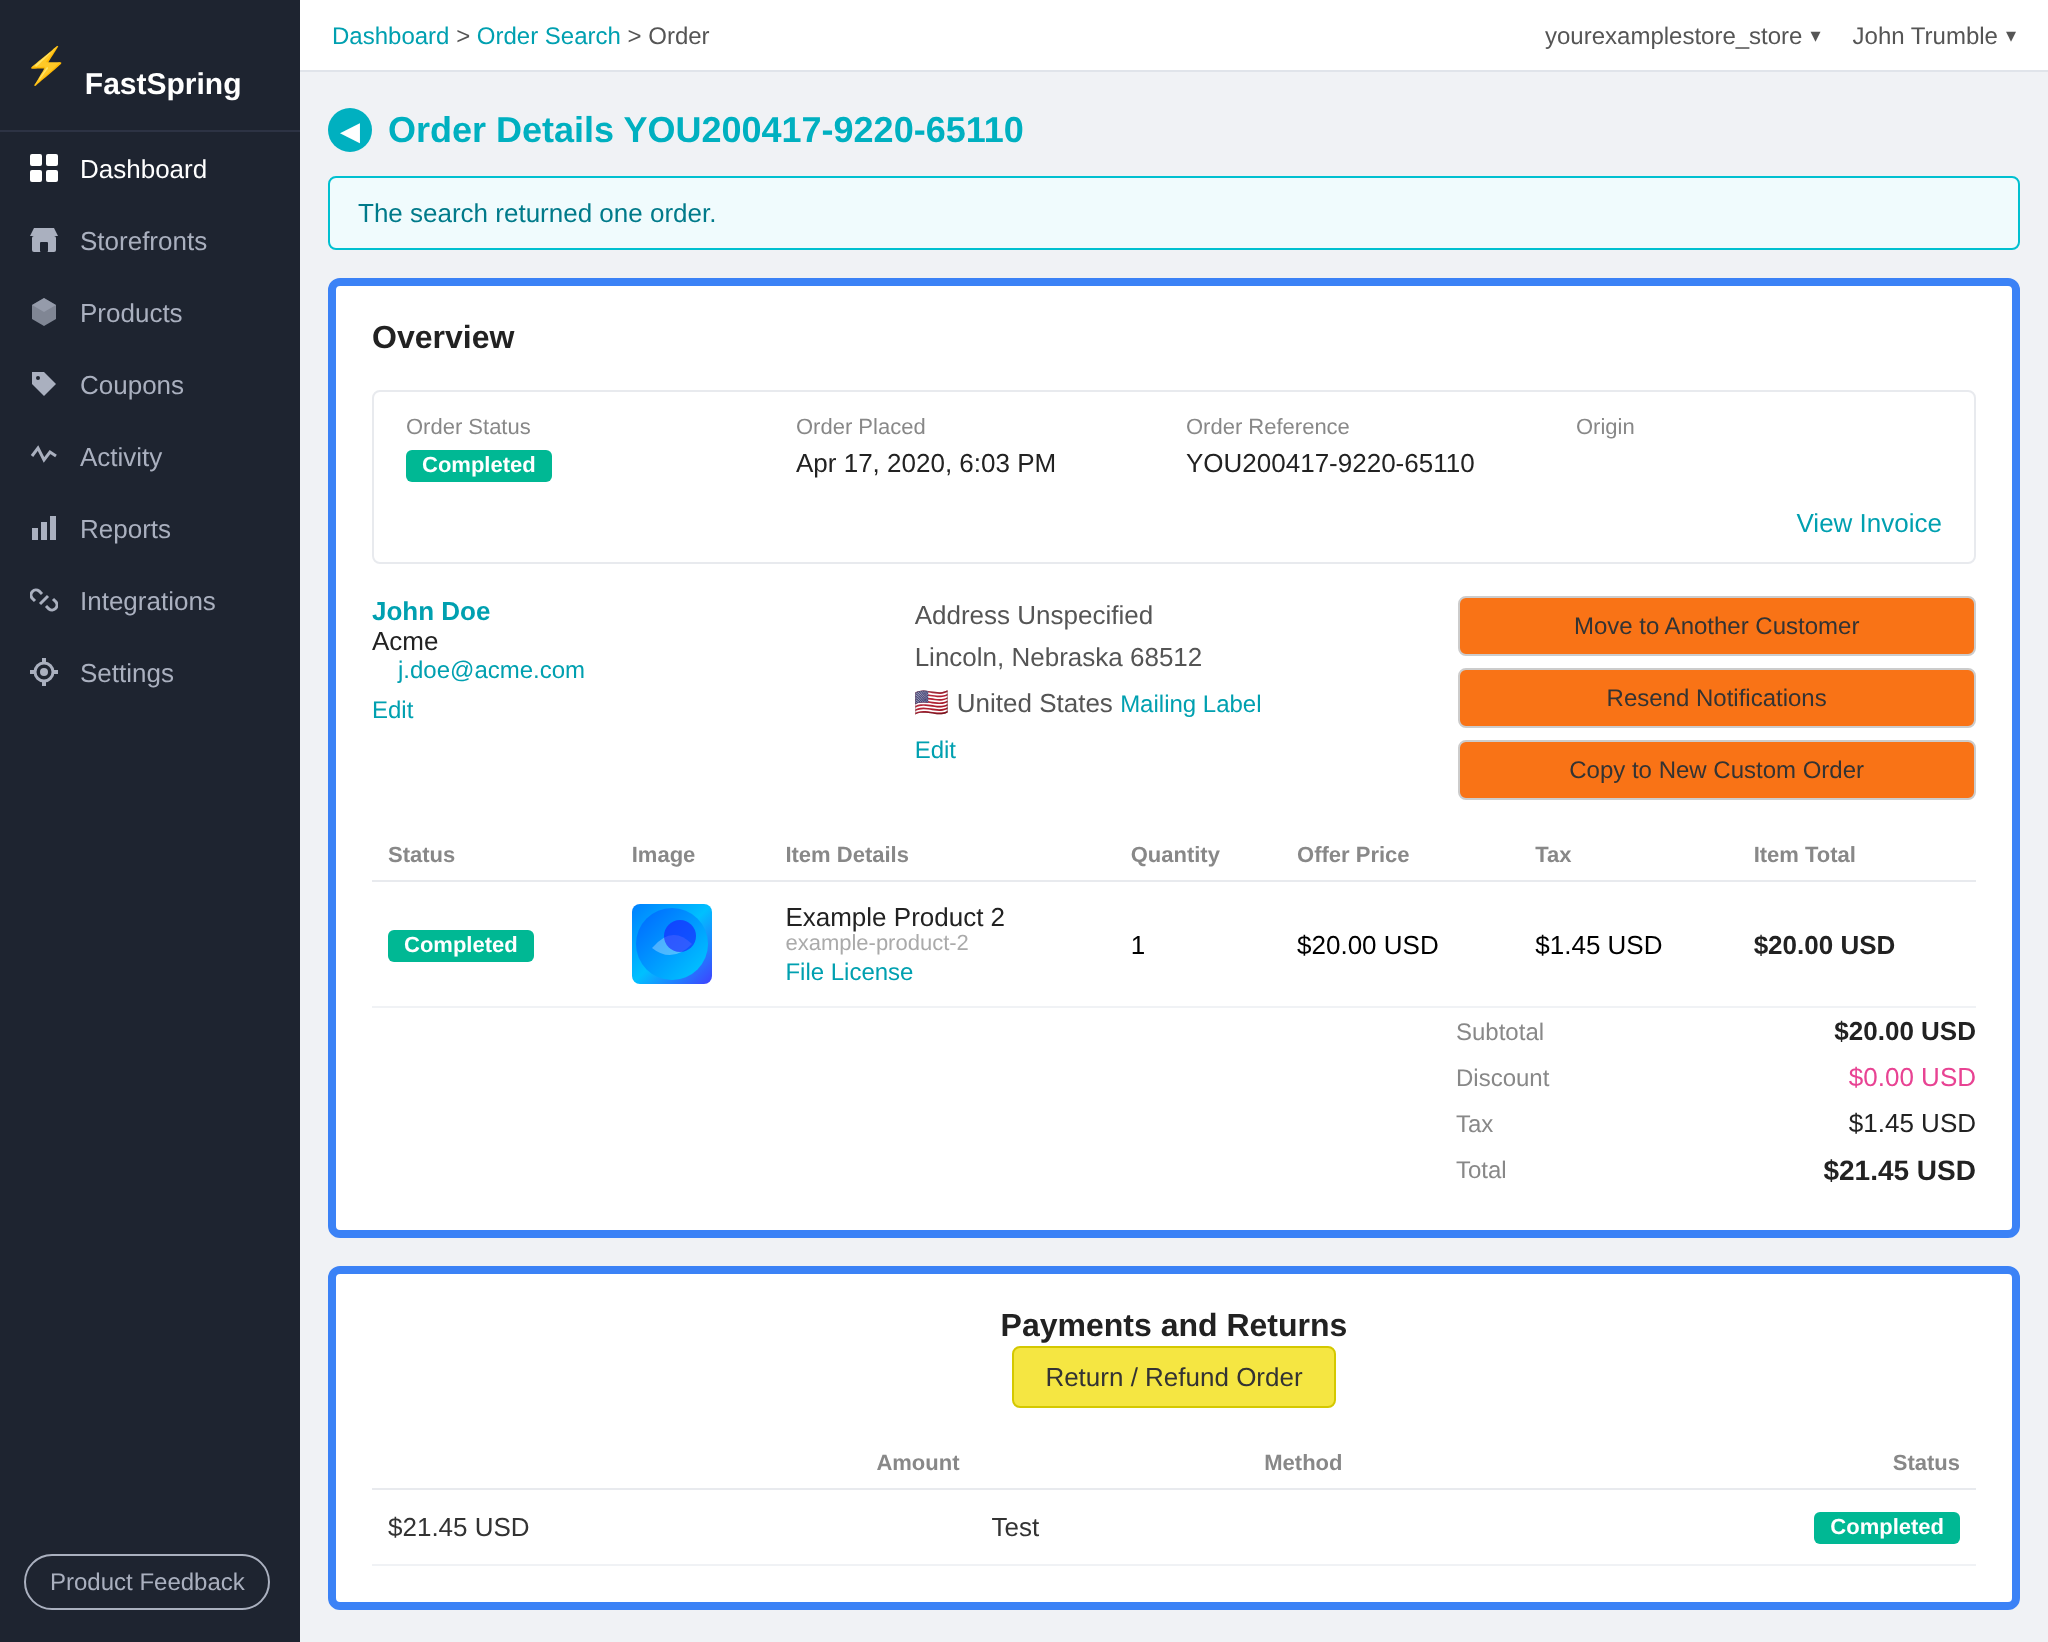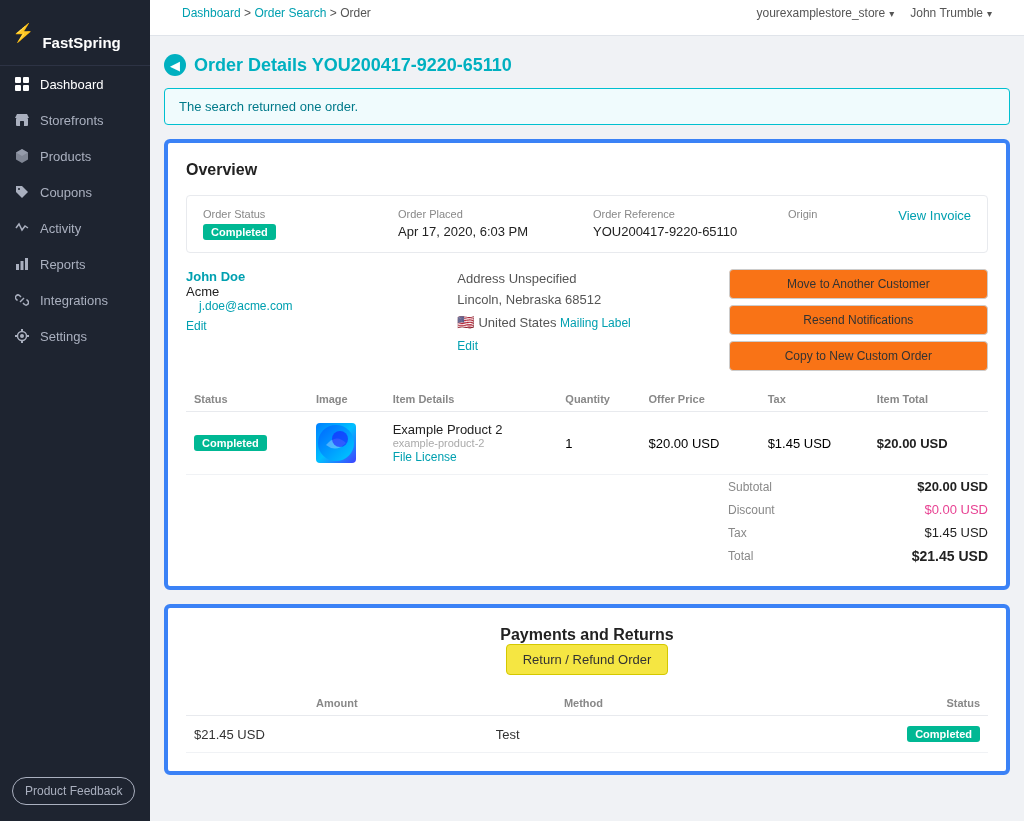--- a/index.html
+++ b/index.html
@@ -13,21 +13,21 @@
     .nav-item { display: flex; align-items: center; gap: 10px; padding: 10px 14px; color: #aab0bf; cursor: pointer; font-size: 13px; }
     .nav-item.active { color: #fff; }
     .nav-icon { width: 16px; height: 16px; display: flex; align-items: center; justify-content: center; flex-shrink: 0; }
     .sidebar-bottom { margin-top: auto; padding: 16px 12px; }
     .product-feedback-btn { border: 1px solid #aab0bf; border-radius: 14px; padding: 6px 12px; color: #aab0bf; font-size: 12px; cursor: pointer; background: transparent; text-align: center; }
 
     
     .main { flex: 1; display: flex; flex-direction: column; overflow: hidden; }
 
     
-    .topbar { background: #fff; border-bottom: 1px solid #e0e4ea; padding: 6px 32px; display: flex; align-items: flex-start; justify-content: space-between; height: 36px; }
+    .topbar { background: #fff; border-bottom: 1px solid #e0e4ea; padding: 6px 16px; display: flex; align-items: center; justify-content: space-between; height: 36px; }
     .breadcrumb { font-size: 12px; color: #555; }
     .breadcrumb a { color: #00a0b0; text-decoration: none; }
     .breadcrumb span { color: #555; }
     .topbar-right { display: flex; align-items: center; gap: 16px; font-size: 12px; color: #555; }
     .topbar-store, .topbar-user { display: flex; align-items: center; gap: 4px; cursor: pointer; }
     .chevron { font-size: 10px; }
 
     
     .content { flex: 1; overflow-y: auto; padding: 10px 14px; }
 
@@ -77,21 +77,21 @@
     .summary-label { font-size: 12px; color: #888; }
     .summary-value { font-size: 13px; color: #222; }
     .summary-value.bold { font-weight: 700; }
     .summary-value.red { color: #e84393; }
     .summary-value.total { font-weight: 700; font-size: 14px; }
 
     
     .payments-header { display: flex; align-items: center; justify-content: space-between; margin-bottom: 16px; flex-direction: column; }
     .return-refund-btn { background: #f5e642; border: 1px solid #d4c800; border-radius: 4px; padding: 7px 16px; font-size: 13px; color: #333; cursor: pointer; font-weight: 500; }
     .payments-table { width: 100%; border-collapse: collapse; }
-    .payments-table th { text-align: center; font-size: 11px; color: #888; font-weight: 600; padding: 6px 8px; border-bottom: 1px solid #e8eaee; }
+    .payments-table th { text-align: right; font-size: 11px; color: #888; font-weight: 600; padding: 6px 8px; border-bottom: 1px solid #e8eaee; }
     .payments-table td { padding: 10px 8px; border-bottom: 1px solid #f0f2f5; font-size: 13px; color: #333; }
     .payments-table td:last-child { text-align: right; }
 
     
     .content::-webkit-scrollbar { width: 8px; }
     .content::-webkit-scrollbar-track { background: #f0f2f5; }
     .content::-webkit-scrollbar-thumb { background: #c0c4cc; border-radius: 4px; }
 
     
     .flag { font-size: 14px; }
@@ -234,21 +234,21 @@
           <div class="meta-value">Apr 17, 2020, 6:03 PM</div>
         </div>
         <div>
           <div class="meta-label">Order Reference</div>
           <div class="meta-value">YOU200417-9220-65110</div>
         </div>
         <div style="display:flex; justify-content:space-between; align-items:flex-start; grid-column: span 1;">
           <div>
             <div class="meta-label">Origin</div>
           </div>
-          <a class="view-invoice" style="margin-left:12px; white-space:nowrap;">View Invoice</a>
+          <a class="view-invoice" style="margin-left:12px; white-space:nowrap;margin-top:46px;">View Invoice</a>
         </div>
       </div>
 
       <div class="customer-section">
         <div>
           <div class="customer-name">John Doe</div>
           <div class="customer-company">Acme</div>
           <div class="customer-email">j.doe@acme.com</div>
           <a class="edit-link">Edit</a>
         </div>

